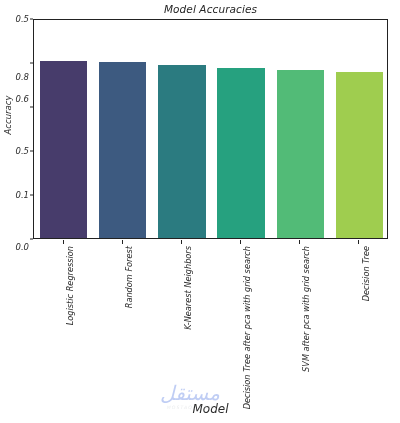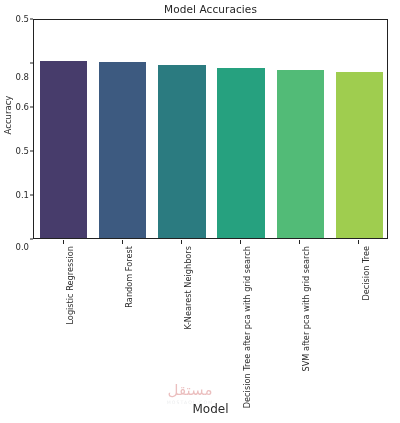--- a/index.html
+++ b/index.html
@@ -15,20 +15,21 @@
     position: relative;
   }
 
   #figure {
     position: absolute;
     left: 0;
     top: 0;
     width: 400px;
     height: 423px;
     background: #ffffff;
+    font-style: italic;
   }
 
   
   #chart-title {
     position: absolute;
     left: 33px;
     top: 3px;
     width: 355px;
     text-align: center;
     font-size: 10.5px;
@@ -149,22 +150,22 @@
   #watermark {
     position: absolute;
     left: 155px;
     top: 383px;
     width: 70px;
     text-align: center;
     pointer-events: none;
     opacity: 0.28;
   }
   #watermark-main {
-    font-size: 15px;
-    color: #b91c1c;
+    font-size: 20px;
+    color: #1d4ed8;
     direction: rtl;
     line-height: 1.05;
     letter-spacing: 0.5px;
   }
   #watermark-sub {
     font-size: 4.6px;
     color: #b3b8bd;
     letter-spacing: 1.1px;
     margin-top: 1px;
   }
@@ -173,21 +174,21 @@
 <body>
 
 <div id="figure">
 
   <div id="chart-title">Model Accuracies</div>
 
   <div id="yaxis-zone">
       <div class="ytick-label" style="top: 228px;">0.0</div>
       <div class="ytick-label" style="top: 176px;">0.1</div>
       <div class="ytick-label" style="top: 132px;">0.5</div>
-      <div class="ytick-label" style="top: 88px;">0.6</div>
+      <div class="ytick-label" style="top: 80px;">0.6</div>
       <div class="ytick-label" style="top: 58px;">0.8</div>
       <div class="ytick-label" style="top: 0px;">0.5</div>
     </div>
   <div id="ytick-marks-zone">
       <div class="ytick-mark" style="top: 220px;"></div>
       <div class="ytick-mark" style="top: 176px;"></div>
       <div class="ytick-mark" style="top: 132px;"></div>
       <div class="ytick-mark" style="top: 88px;"></div>
       <div class="ytick-mark" style="top: 44px;"></div>
       <div class="ytick-mark" style="top: 0px;"></div>

